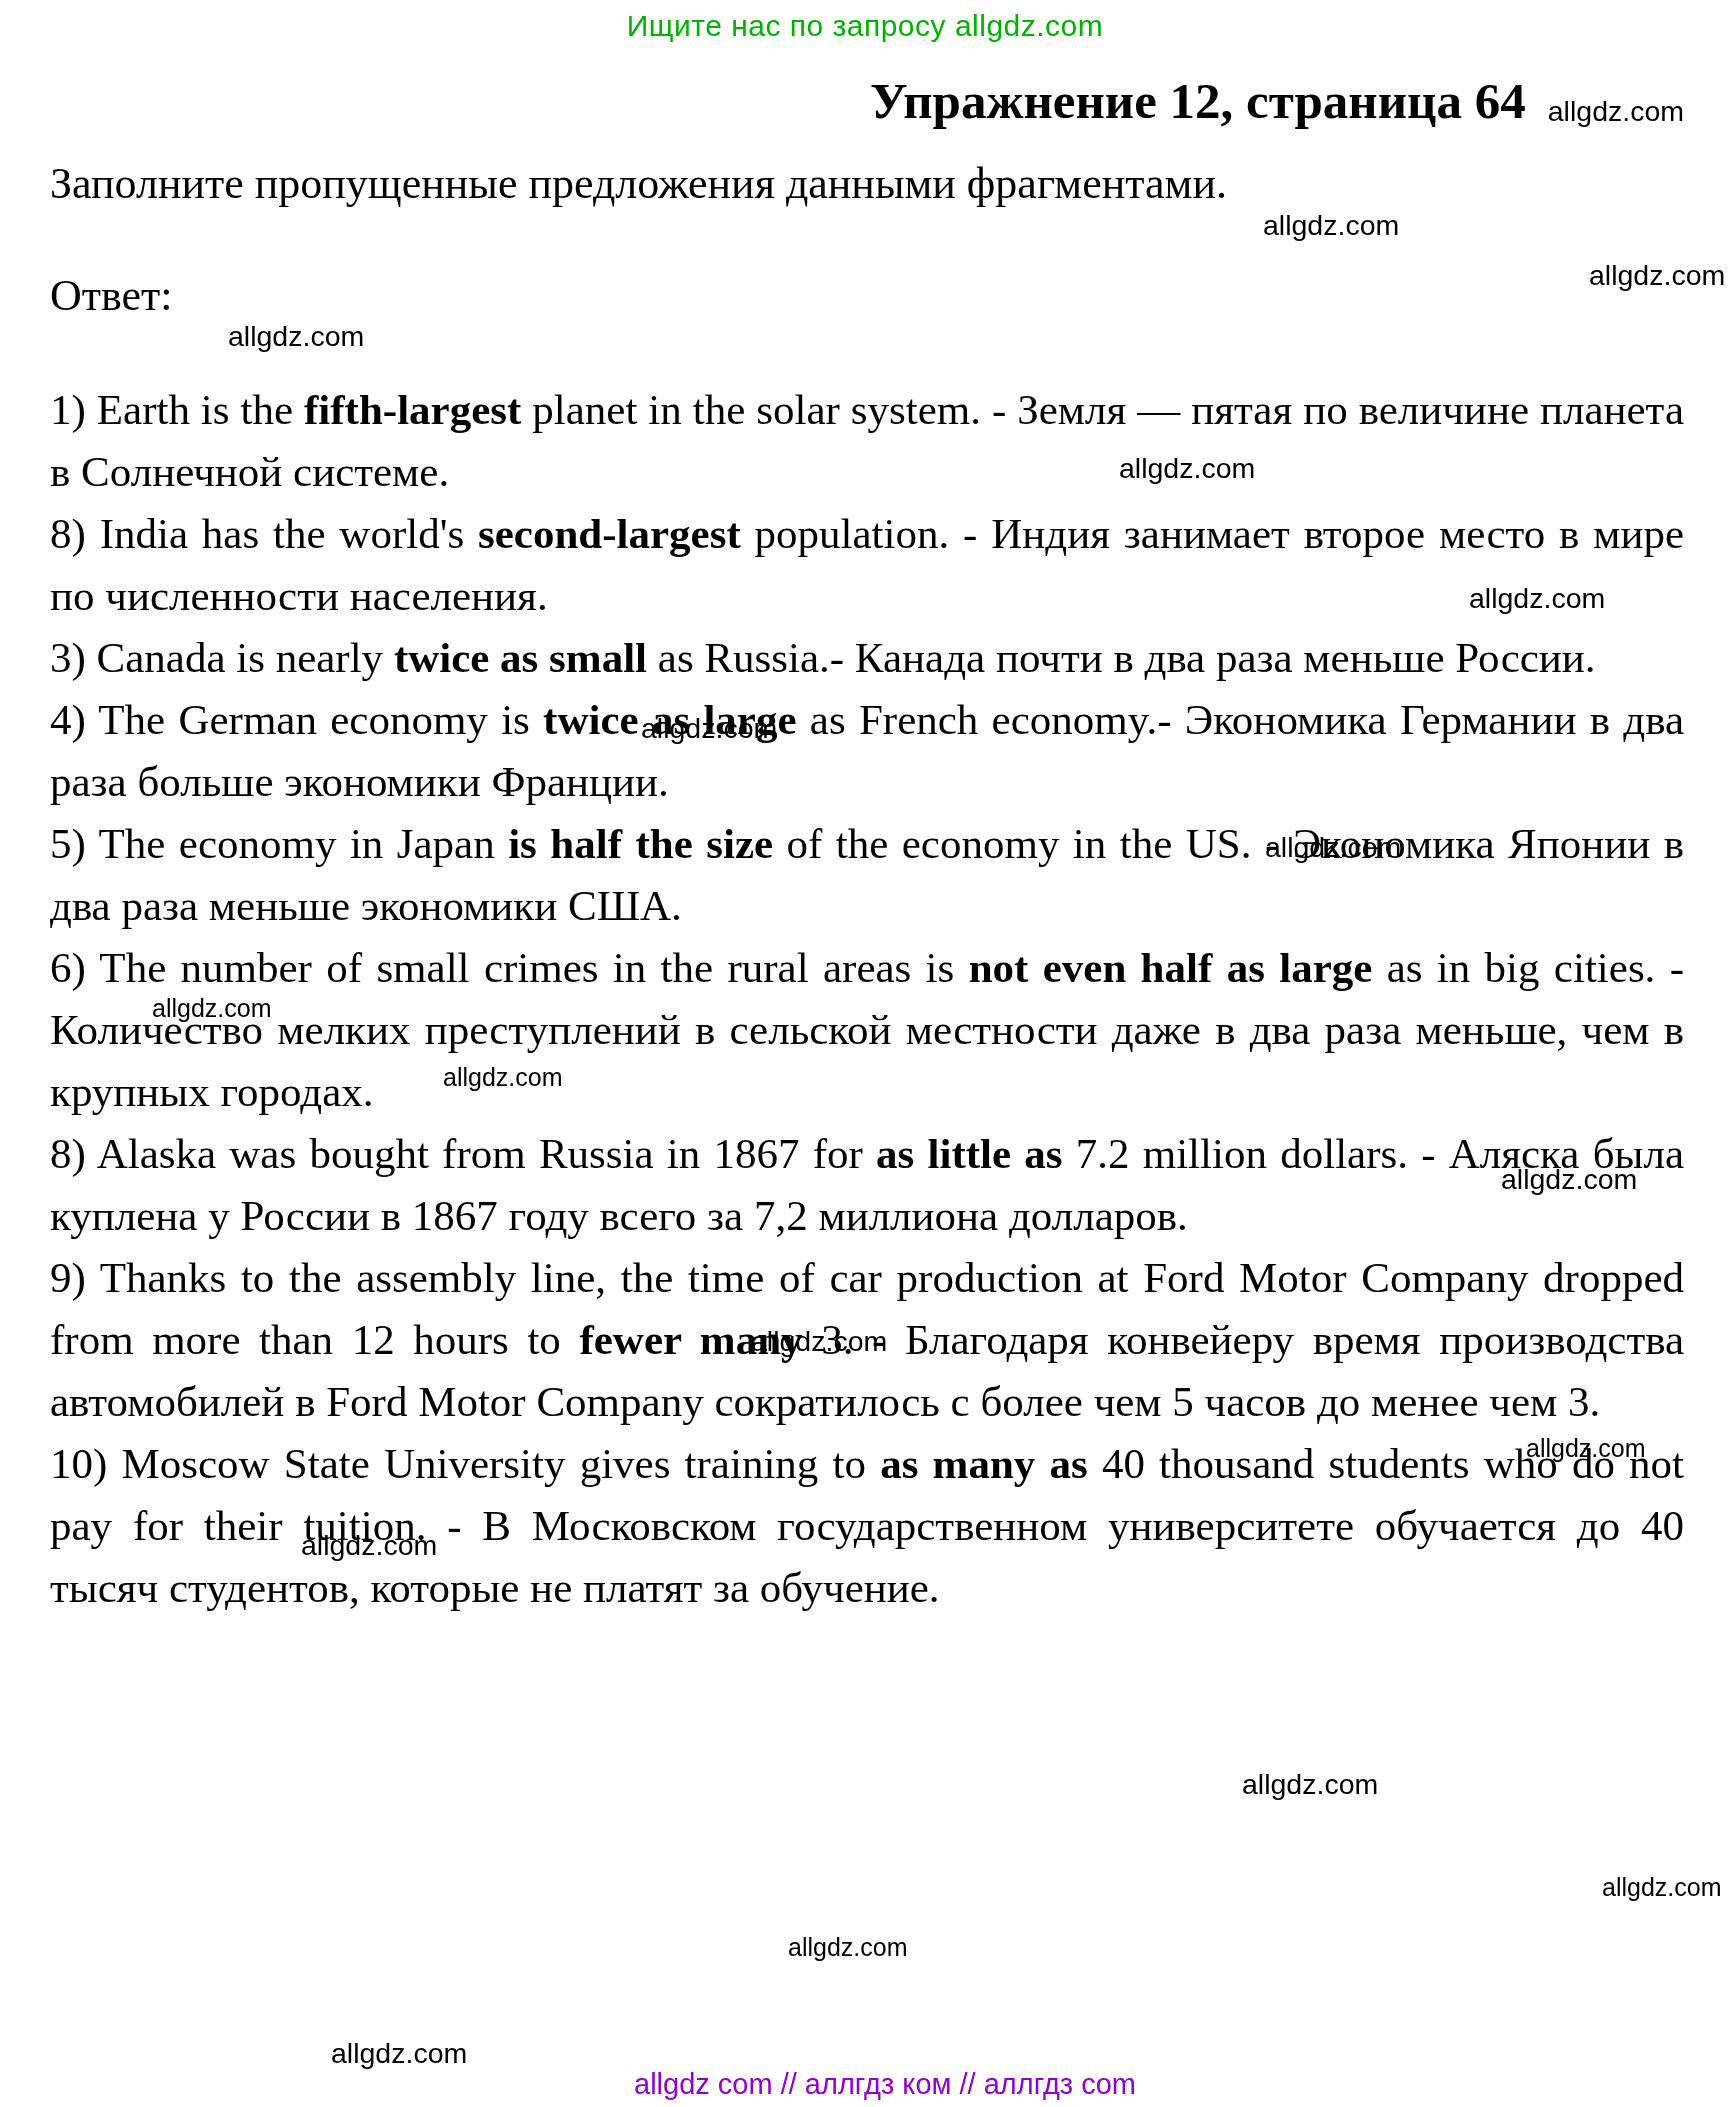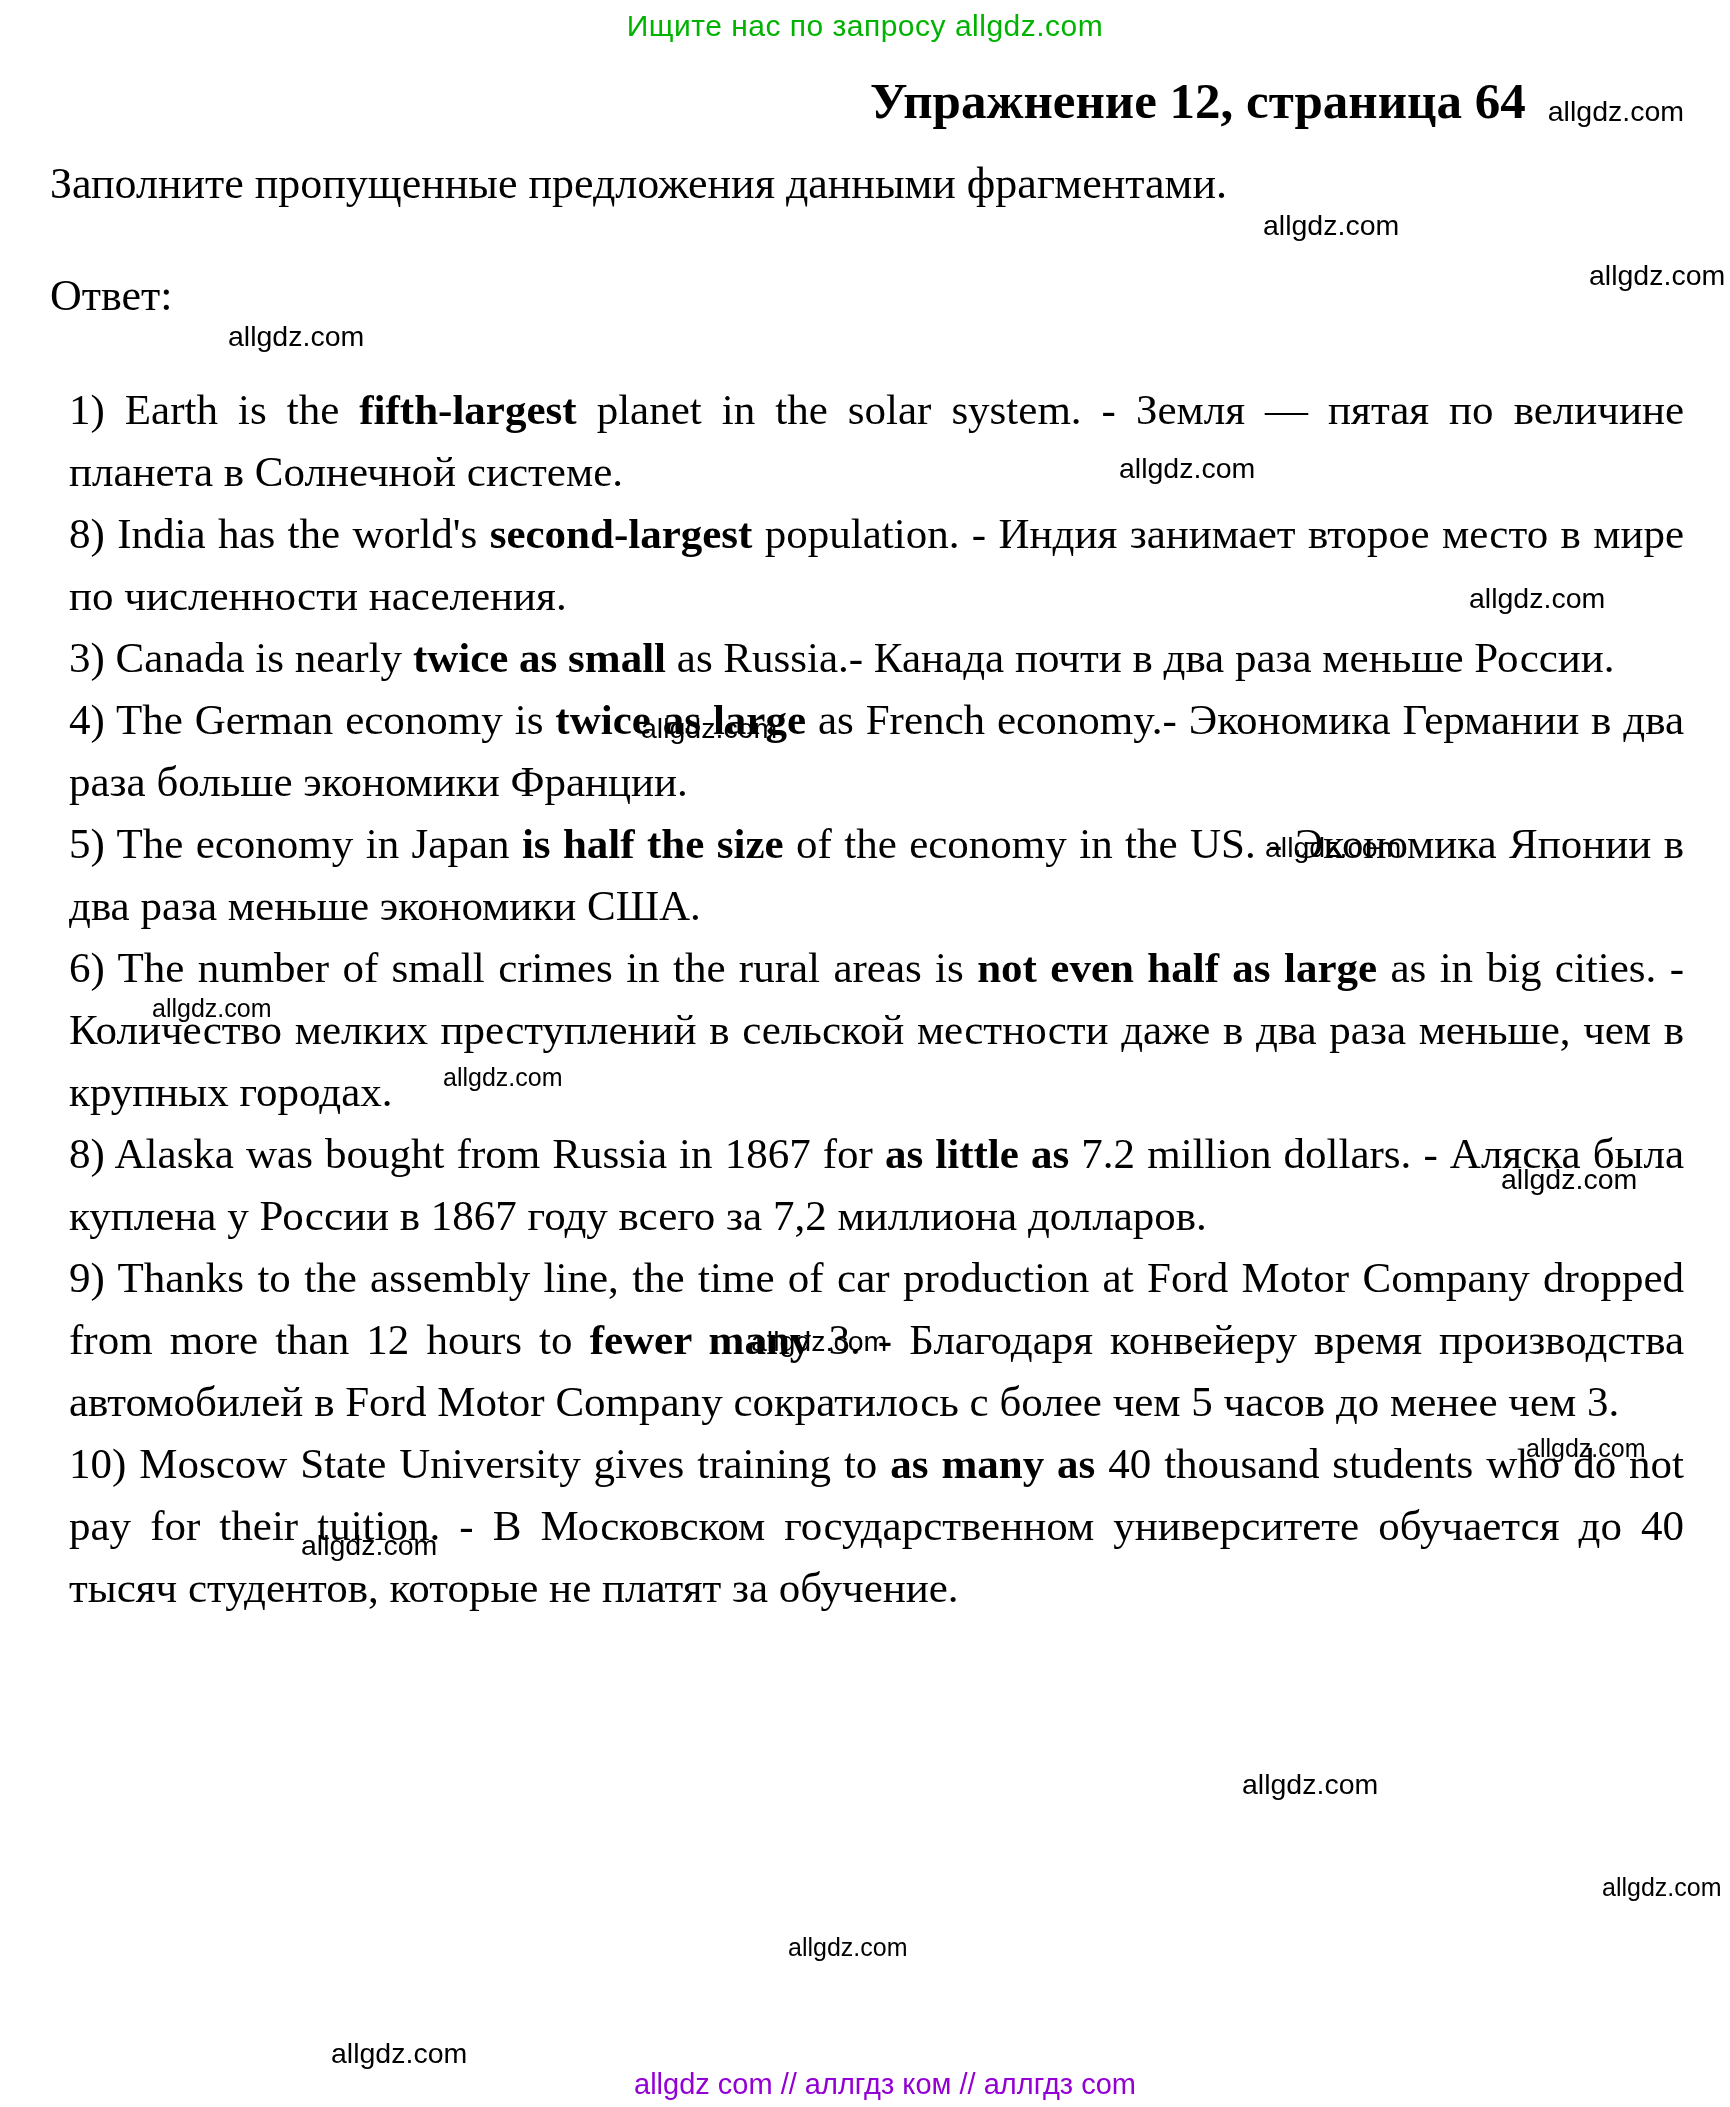--- a/index.html
+++ b/index.html
@@ -30,21 +30,20 @@
   .wm.inline { margin-left: 18.4px; position: relative; top: 3.7px; font-weight: 400; }
   .wm.abs { position: absolute; white-space: nowrap; }
   .wm.small { font-size: 25px; }
   .subtitle { margin: 9.2px 0 0 0; font-size: 44px; line-height: 61px; }
   .answer-label { margin: 51px 0 0 0; font-size: 44px; line-height: 61px; }
   .answers {
     margin-top: 53px;
     font-size: 43px;
     line-height: 62px;
     text-align: justify;
-    margin-left: 19px;
   }
   .answers p { margin: 0; }
   .answers .bold { font-weight: 700; }
   .footer {
     position: absolute;
     left: 0; right: 0; bottom: 7.3px;
     text-align: center;
     font-family: "Liberation Sans", sans-serif;
     font-size: 29px;
   }

